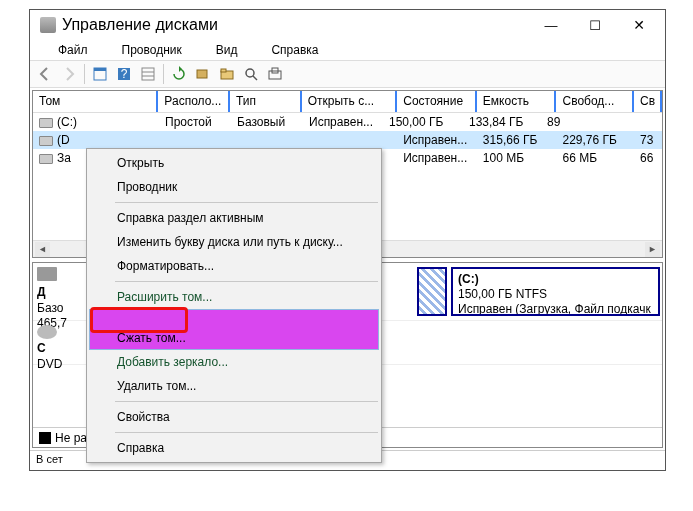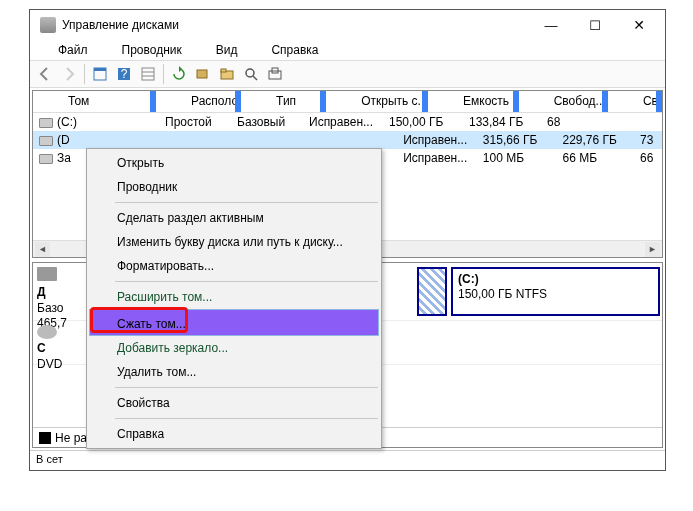--- a/index.html
+++ b/index.html
@@ -2,35 +2,35 @@
 <html><head>
 <meta charset="utf-8">
 <style>
 * { box-sizing: border-box; margin: 0; padding: 0; font-family: "Segoe UI", Tahoma, sans-serif; font-size: 12px; }
 body { background: #fff; width: 693px; height: 511px; position: relative; overflow: hidden; }
 
 .window { position: absolute; left: 29px; top: 9px; width: 637px; height: 462px; border: 1px solid #555; background: #fff; display: flex; flex-direction: column; }
 
 .titlebar { height: 30px; display: flex; align-items: center; padding: 0 4px; background: #fff; }
 .titlebar .ticon { width: 16px; height: 16px; margin: 0 6px; background: linear-gradient(#bbb,#888); border-radius: 2px; }
-.titlebar .title { flex: 1; font-size: 12px; color: #000; }
+.titlebar .title { flex: 1; font-size: 16px; color: #000; }
 .titlebar .wbtn { width: 44px; height: 28px; display: flex; align-items: center; justify-content: center; color: #000; font-size: 13px; }
 .titlebar .wbtn.close { font-size: 14px; }
 
 .menubar { height: 20px; display: flex; align-items: center; padding: 0 4px; gap: 2px; }
 .menubar span { padding: 2px 8px; margin-left: 16px; }
 
 .toolbar { height: 28px; border-top: 1px solid #ddd; border-bottom: 1px solid #ddd; display: flex; align-items: center; padding: 0 4px; gap: 2px; background: #fafafa; }
 .toolbar .tbtn { width: 22px; height: 22px; display: flex; align-items: center; justify-content: center; border: 1px solid transparent; }
 .toolbar .sep { width: 1px; height: 20px; background: #ccc; margin: 0 2px; }
 .tbtn svg { width: 16px; height: 16px; }
 
 .listpane { border: 1px solid #888; margin: 2px; height: 168px; overflow: hidden; position: relative; background: #fff; }
 .lhdr { display: flex; height: 22px; background: #fff; border-bottom: 1px solid #ddd; }
-.lhdr .col { border-right: 6px solid #3b82f6; padding: 3px 6px; white-space: nowrap; overflow: hidden; margin-left: 29px; }
+.lhdr .col { border-right: 2px solid #3b82f6; padding: 3px 6px; white-space: nowrap; overflow: hidden; }
 .lrow { display: flex; height: 18px; align-items: center; }
 .lrow .cell { padding: 1px 6px; white-space: nowrap; overflow: hidden; }
 .lrow.sel { background: #cce8ff; }
 .diskicon { display: inline-block; width: 14px; height: 10px; background: #ccc; border: 1px solid #888; border-radius: 1px; margin-right: 4px; vertical-align: middle; }
 
 .c0{width:126px}.c1{width:72px}.c2{width:72px}.c3{width:96px}.c4{width:80px}.c5{width:80px}.c6{width:78px}.c7{width:28px}
 
 .hscroll { position: absolute; bottom: 0; left: 0; right: 0; height: 17px; background: #f0f0f0; border-top: 1px solid #ddd; display: flex; align-items: center; justify-content: space-between; padding: 0 2px; }
 .hscroll .arr { width: 15px; height: 15px; background: #e8e8e8; display:flex;align-items:center;justify-content:center;font-size:9px;color:#555; }
 
@@ -40,21 +40,21 @@
 .diskhead .dicon { position: absolute; left: 4px; top: 4px; width: 20px; height: 14px; background: #999; border-radius: 1px; }
 .partition { border: 2px solid #00008b; margin: 4px 2px; padding: 3px 5px; font-size: 11px; line-height: 1.25; overflow: hidden; }
 .partition.hatch { background: repeating-linear-gradient(45deg,#fff,#fff 3px,#9bb8e8 3px,#9bb8e8 6px); }
 
 .legend { height: 20px; border-top: 1px solid #ccc; display: flex; align-items: center; padding: 0 6px; gap: 12px; font-size: 11px; }
 .legend .sw { width: 12px; height: 12px; display: inline-block; margin-right: 4px; vertical-align: middle; }
 
 .ctxmenu { position: absolute; left: 86px; top: 148px; width: 296px; background: #f2f2f2; border: 1px solid #a5a5a5; box-shadow: 2px 2px 4px rgba(0,0,0,.25); padding: 2px; }
 .ctxmenu .item { padding: 5px 20px 5px 28px; font-size: 12px; color: #000; }
 .ctxmenu .item.dis { color: #14532d; }
-.ctxmenu .item.hov { background: #8b5cf6; border: 1px solid #8fb8e0; padding: 7px 19px 4px 27px; }
+.ctxmenu .item.hov { background: #d946ef; border: 1px solid #8fb8e0; padding: 21px 19px 4px 27px; }
 .ctxmenu .msep { height: 1px; background: #c8c8c8; margin: 3px 1px 3px 26px; }
 .redbox { position: absolute; border: 3px solid #e11; border-radius: 4px; pointer-events: none; }
 
 .status { height: 20px; border-top: 1px solid #ccc; padding: 2px 6px; font-size: 11px; background:#fff; }
 </style>
 </head>
 <body>
 
 <div class="window">
 
@@ -135,32 +135,33 @@
         </svg>
       </div>
   </div>
 
   <div class="listpane">
     <div class="lhdr">
       <div class="col c0">Том</div>
       <div class="col c1">Располо...</div>
       <div class="col c2">Тип</div>
       <div class="col c3">Открыть с...</div>
+      <div class="col c4">Состояние</div>
       <div class="col c5">Емкость</div>
       <div class="col c6">Свобод...</div>
       <div class="col c7">Св</div>
     </div>
     <div class="lrow">
       <div class="cell c0"><span class="diskicon"></span><span>(C:)</span></div>
       <div class="cell c1">Простой</div>
       <div class="cell c2">Базовый</div>
       <div class="cell c4">Исправен...</div>
       <div class="cell c5">150,00 ГБ</div>
       <div class="cell c6">133,84 ГБ</div>
-      <div class="cell c7">68</div>
+      <div class="cell c7">89</div>
     </div>
     <div class="lrow sel">
       <div class="cell c0"><span class="diskicon"></span><span>(D</span></div>
       <div class="cell c1"></div>
       <div class="cell c2"></div>
       <div class="cell c3"></div>
       <div class="cell c4">Исправен...</div>
       <div class="cell c5">315,66 ГБ</div>
       <div class="cell c6">229,76 ГБ</div>
       <div class="cell c7">73</div>
@@ -187,20 +188,21 @@
         <div class="dicon"></div>
         <div style="margin-top:18px"><b>Д</b></div>
         <div>Базо</div>
         <div>465,7</div>
       </div>
       <div style="flex:0 0 310px"></div>
       <div class="partition hatch" style="width:30px"></div>
       <div class="partition" style="flex:1">
         <b>(C:)</b><br>
         <span>150,00 ГБ NTFS</span><br>
+        <span>Исправен (Загрузка, Файл подкачк</span>
       </div>
     </div>
     <div class="diskrow" style="height:44px">
       <div class="diskhead">
         <div class="dicon" style="border-radius:50%;background:#bbb"></div>
         <div style="margin-top:16px"><b>C</b></div>
         <div>DVD</div>
       </div>
     </div>
     <div style="flex:1"></div>
@@ -210,21 +212,21 @@
     </div>
   </div>
 
   <div class="status">В сет</div>
 </div>
 
 <div class="ctxmenu">
   <div class="item">Открыть</div>
   <div class="item">Проводник</div>
   <div class="msep"></div>
-  <div class="item">Сделать раздел активным</div>
+  <div class="item">Справка раздел активным</div>
   <div class="item">Изменить букву диска или путь к диску...</div>
   <div class="item">Форматировать...</div>
   <div class="msep"></div>
   <div class="item dis">Расширить том...</div>
   <div class="item hov">Сжать том...</div>
   <div class="item dis">Добавить зеркало...</div>
   <div class="item">Удалить том...</div>
   <div class="msep"></div>
   <div class="item">Свойства</div>
   <div class="msep"></div>

